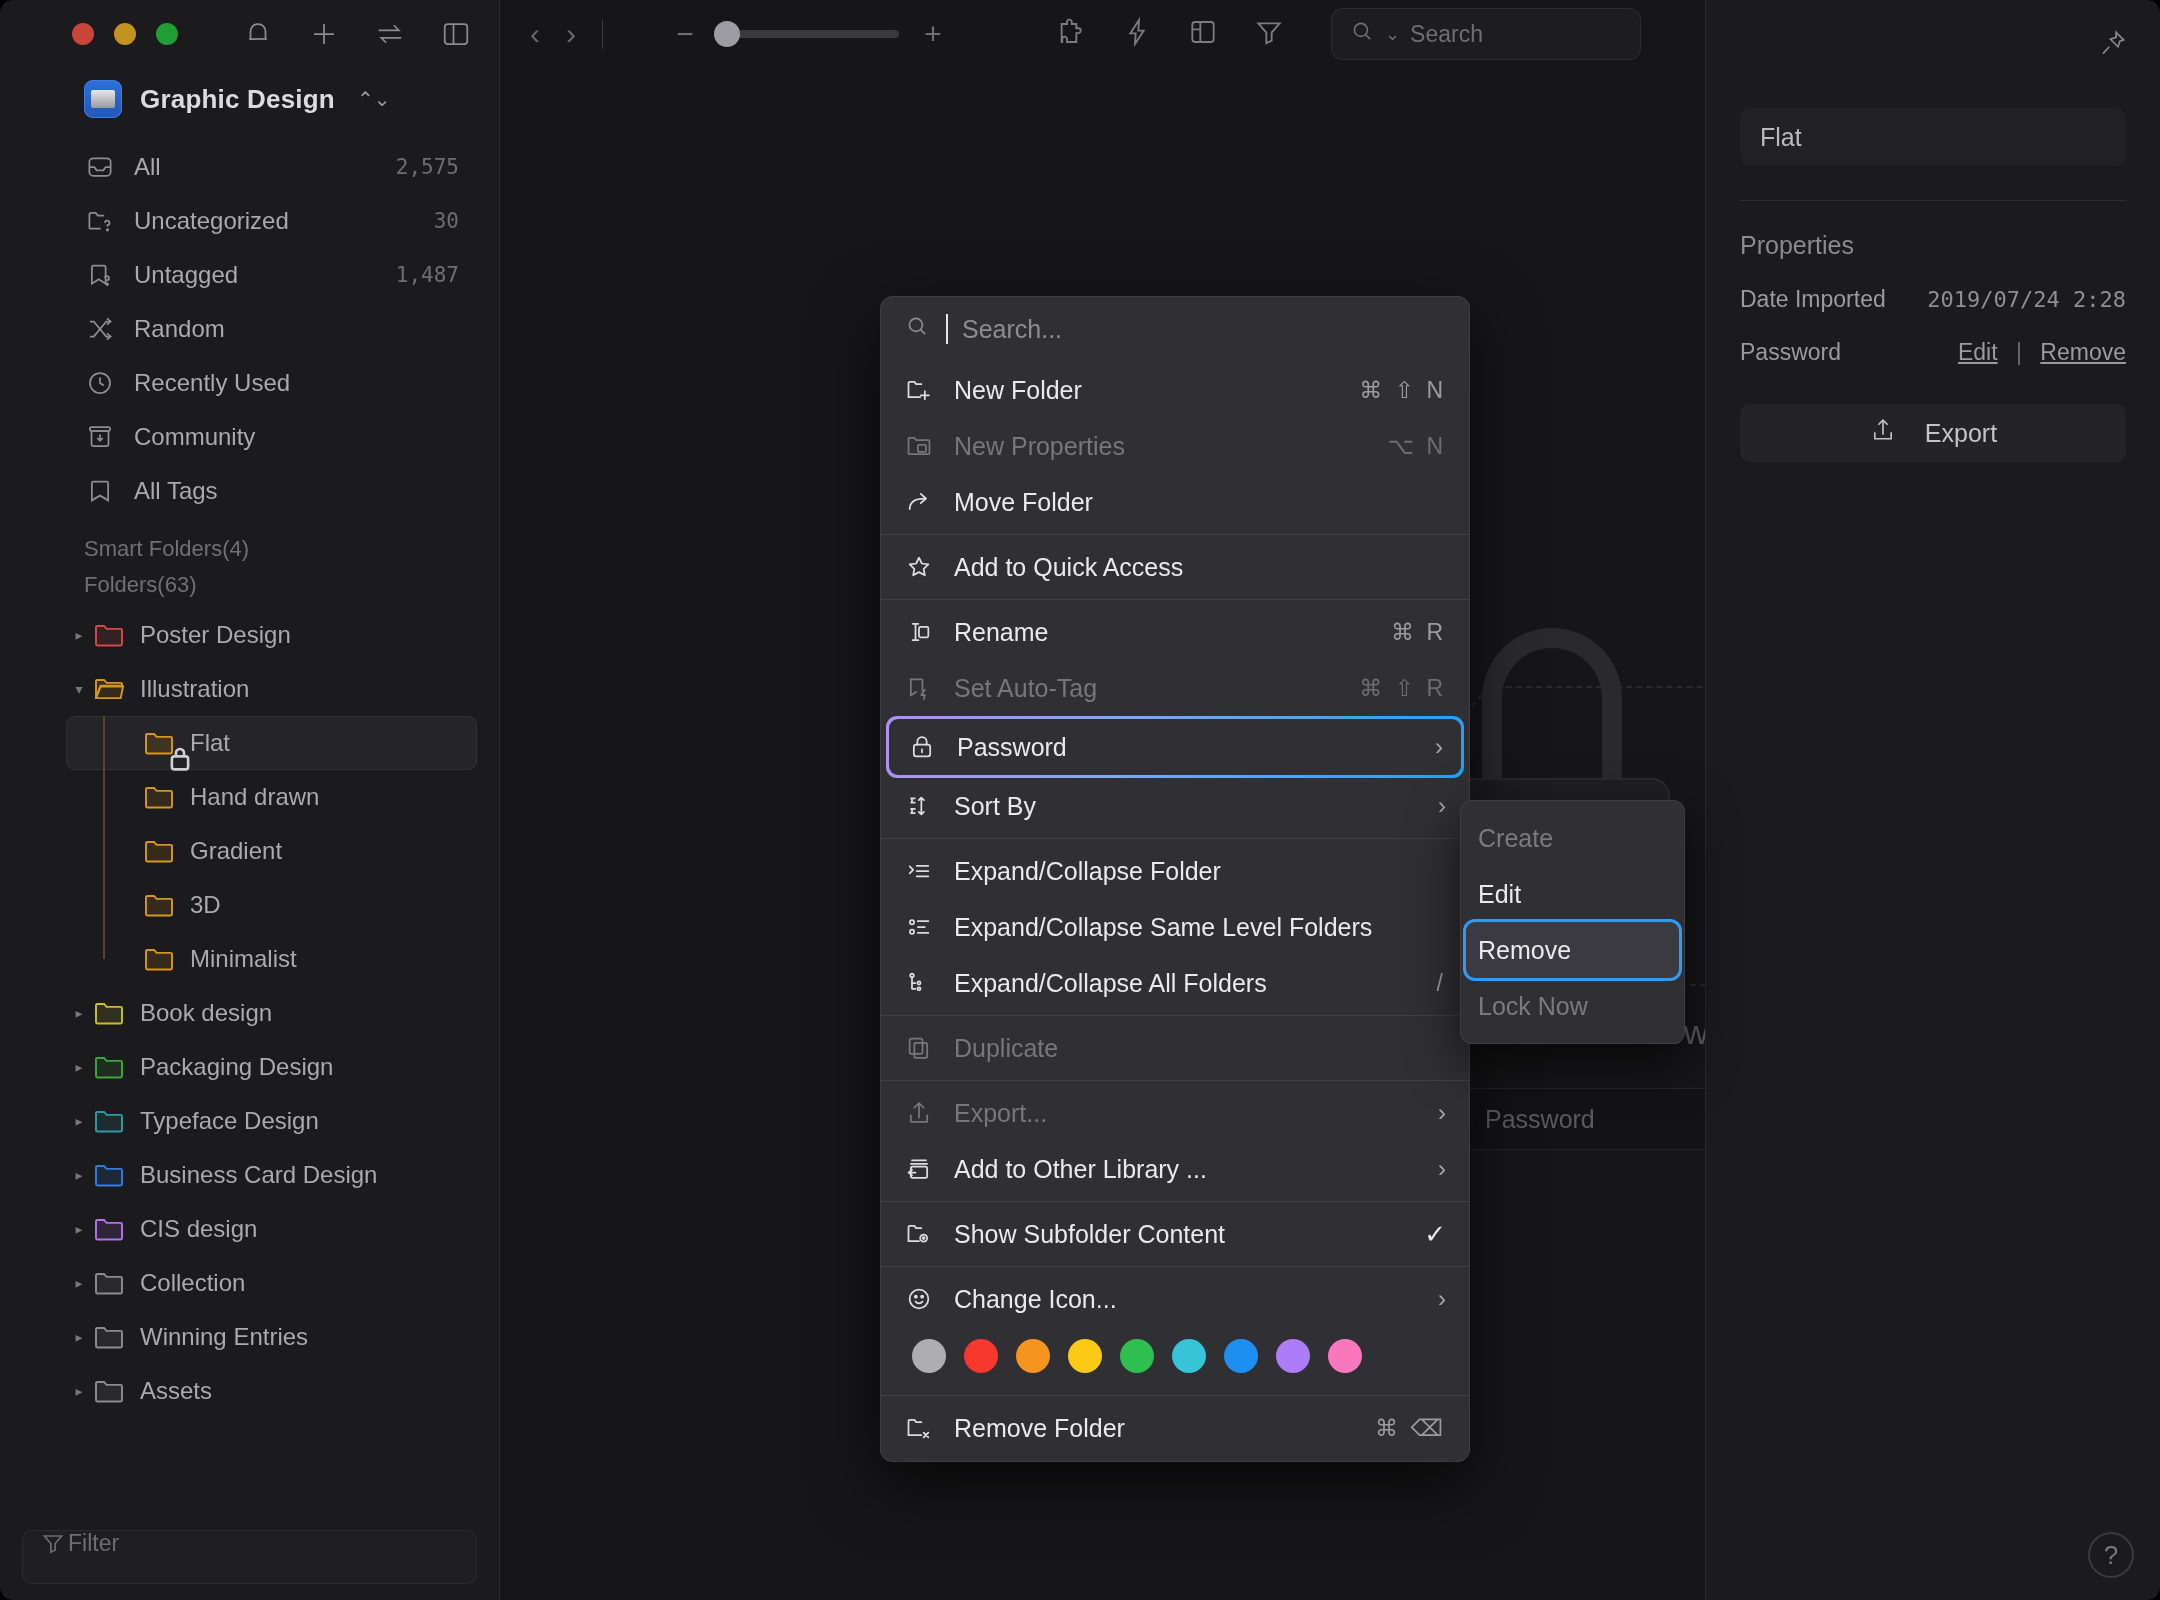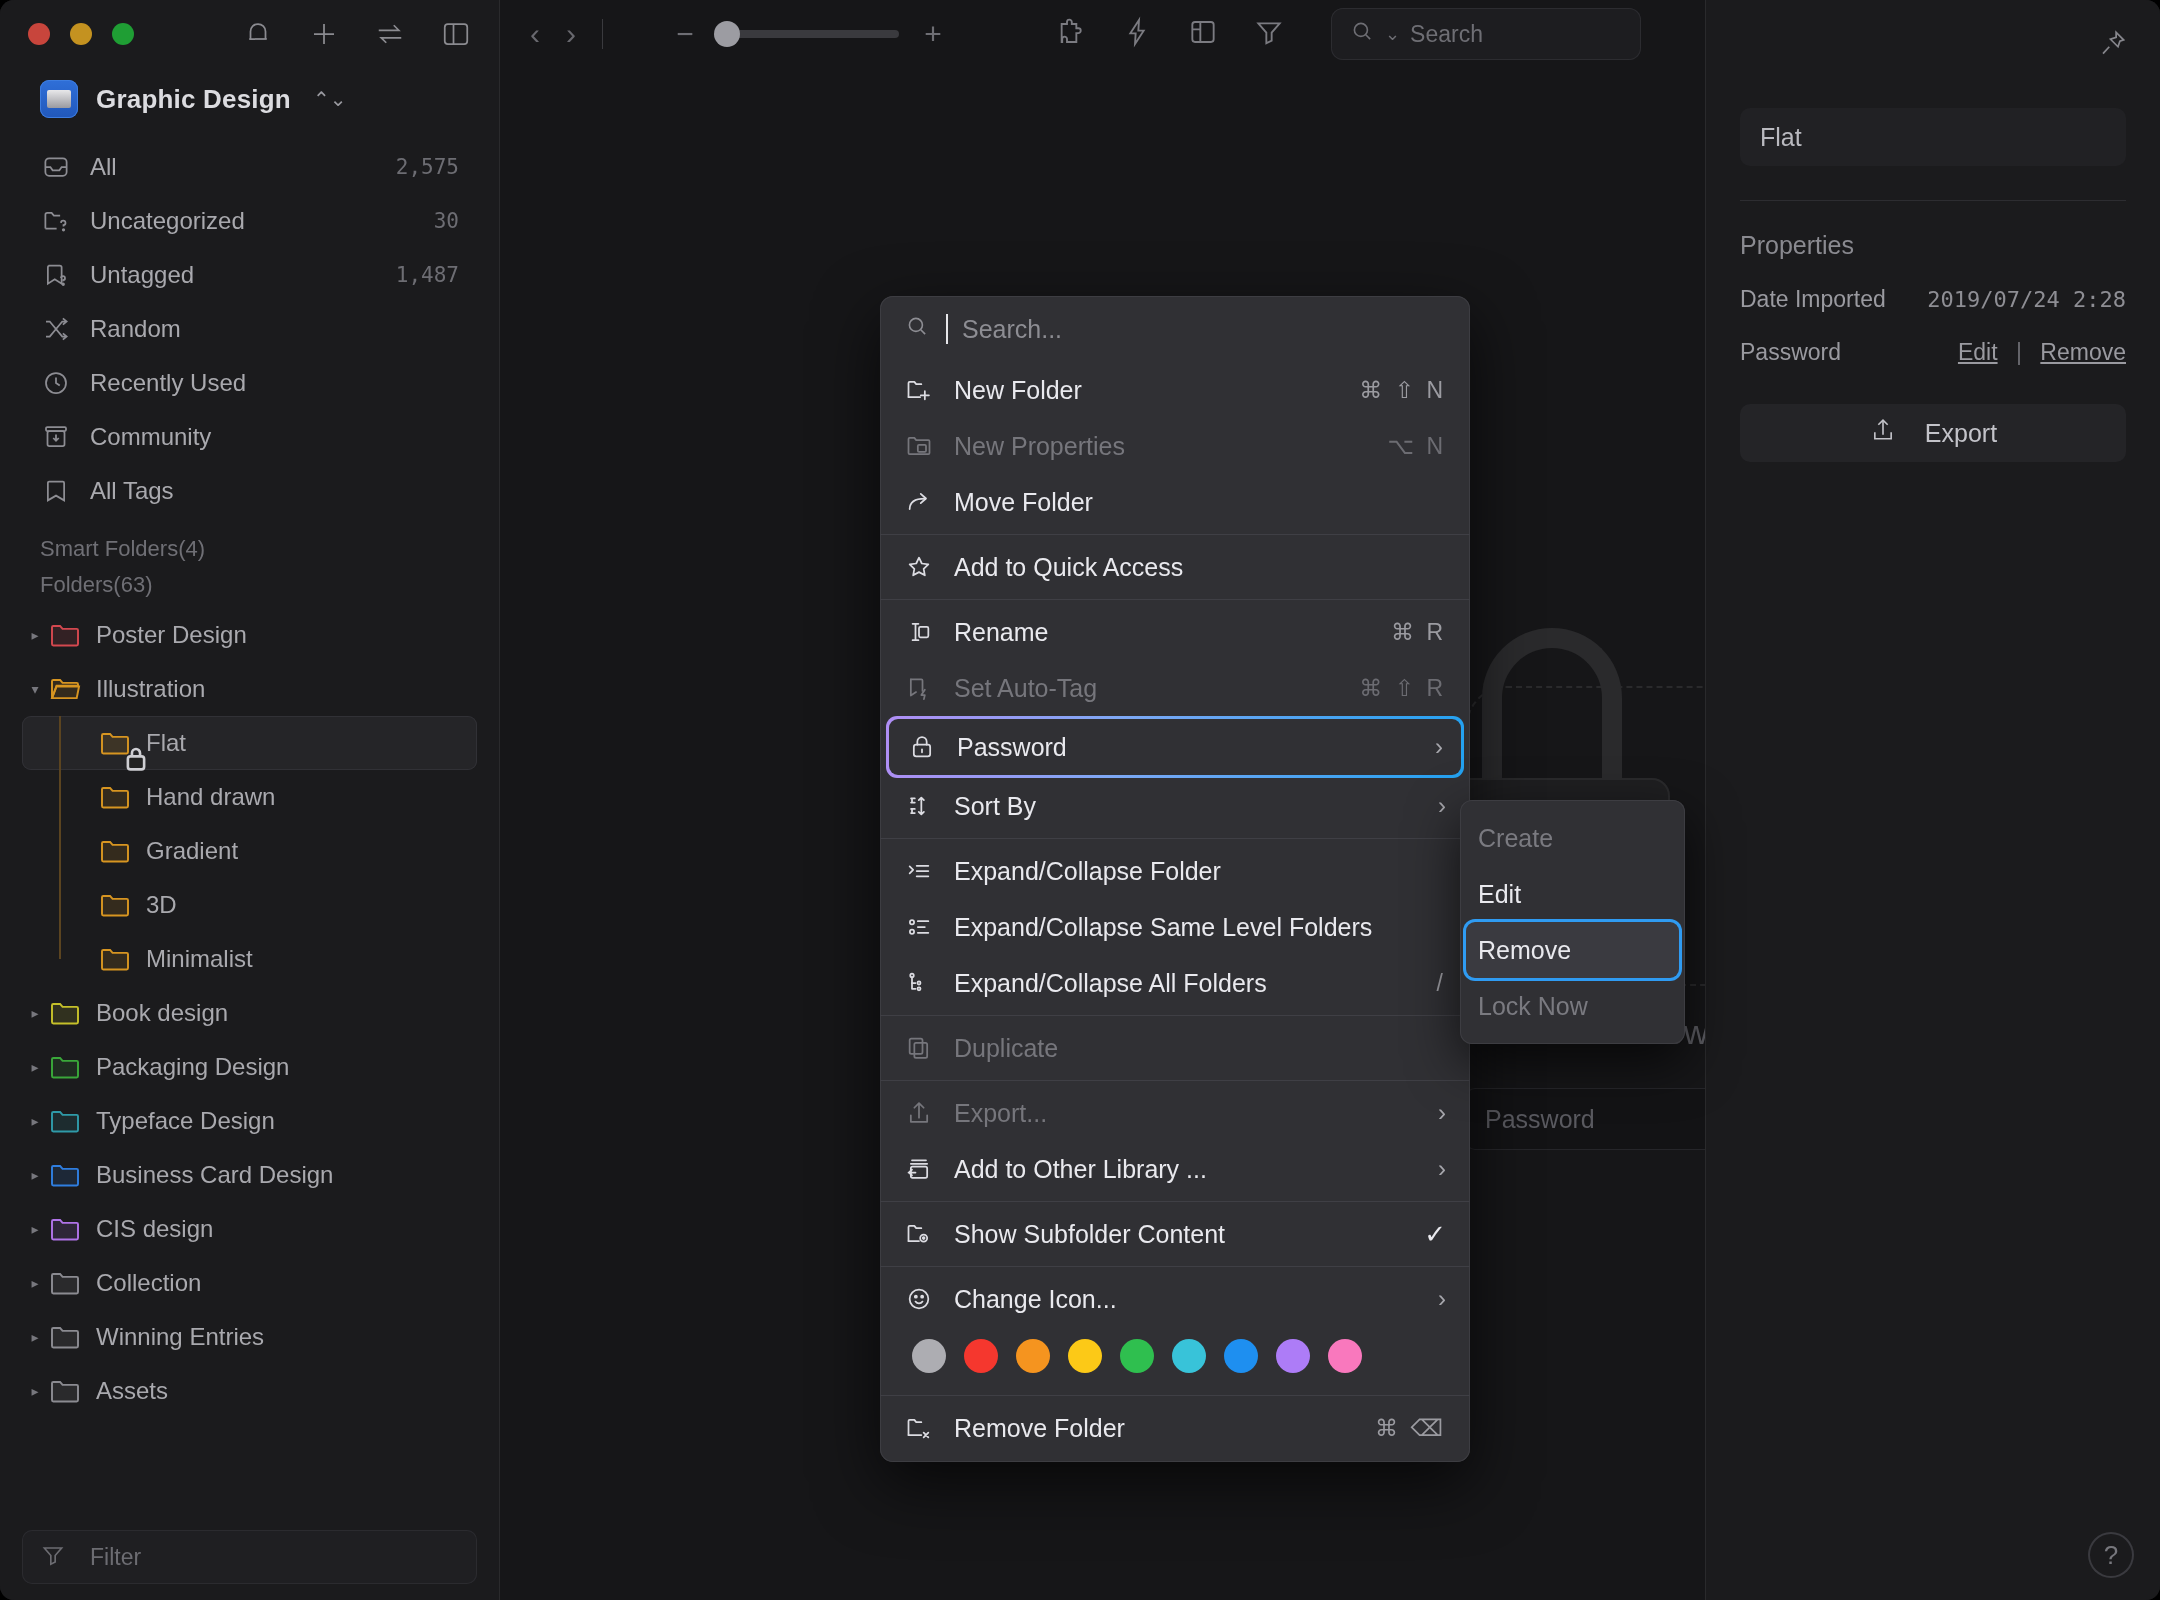--- a/index.html
+++ b/index.html
@@ -16,21 +16,21 @@
     overflow: hidden;
     display: flex;
   }
 
   
   .sidebar {
     width: 500px; flex: 0 0 500px;
     background: #1b1b1d;
     border-right: 1px solid #2a2a2c;
     position: relative;
-    display: flex; flex-direction: column;
+    display: flex; flex-direction: column; padding-left: 44px;
   }
   .titlebar {
     height: 68px; display: flex; align-items: center;
     padding: 0 28px; gap: 0;
   }
   .lights { display: flex; gap: 20px; align-items: center; }
   .light { width: 22px; height: 22px; border-radius: 50%; }
   .tb-icons { margin-left: auto; display: flex; gap: 36px; align-items: center; }
   .tb-ic { width: 30px; height: 30px; color: #8b8b90; display: flex; align-items: center; justify-content: center; }
   .tb-ic svg { width: 30px; height: 30px; }
@@ -76,21 +76,21 @@
   .tri.empty { visibility: hidden; }
   .f-ico { width: 34px; flex: 0 0 34px; margin-right: 14px; display:flex; align-items:center; justify-content:center; position: relative; }
   .f-ico svg { width: 32px; height: 26px; }
   .lockbadge { position: absolute; right: -3px; bottom: -4px; width: 15px; height: 15px; }
   .indent { width: 50px; flex: 0 0 50px; }
   .tree-line { position: absolute; left: 59px; width: 2px; background: #5b4420; }
 
   .filter-bar {
     position: absolute; left: 22px; right: 22px; bottom: 16px;
     height: 54px; background: #1f1f22; border-radius: 10px;
-    display: flex; align-items: center; gap: 24px; padding: 0 18px;
+    display: flex; align-items: flex-start; gap: 2px; padding: 0 18px;
     box-shadow: inset 0 0 0 1px #2b2b2f;
   }
   .filter-bar .ph { color: #6c6c72; font-size: 23px; }
 
   
   .main { flex: 1; position: relative; background: #161618; min-width: 0; }
   .toolbar {
     height: 68px; display: flex; align-items: center; gap: 0; padding: 0 30px;
   }
   .nav-arrows { display: flex; align-items: center; gap: 26px; color: #68686e; }

